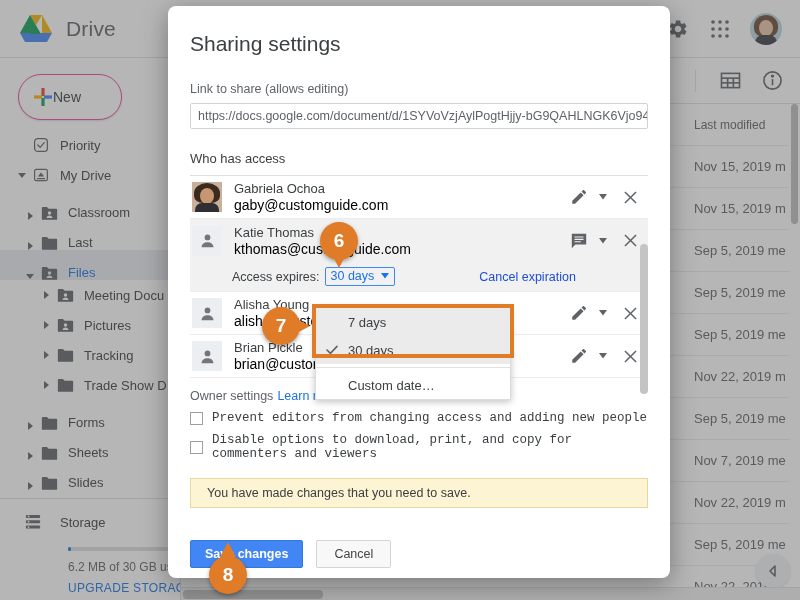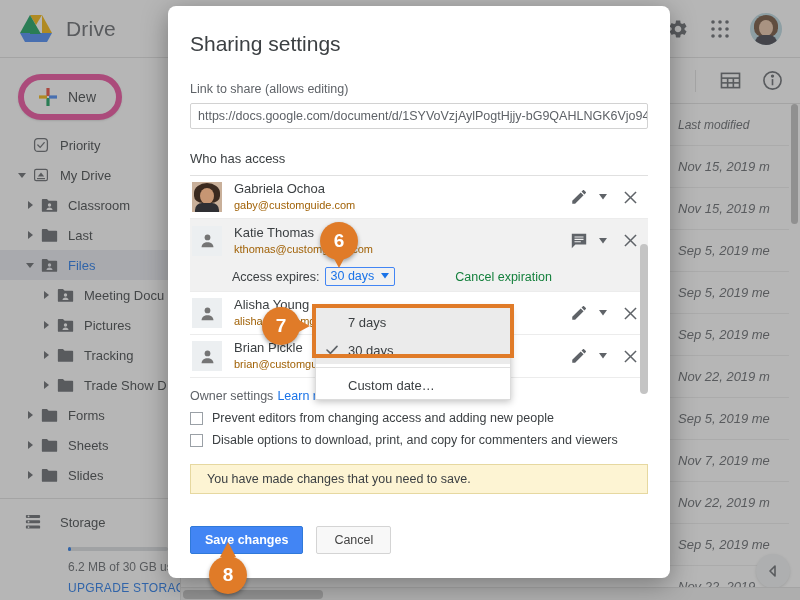--- a/index.html
+++ b/index.html
@@ -33,60 +33,60 @@
   .avatar-photo .hair { position: absolute; left: 4px; top: 2px; width: 24px; height: 22px; border-radius: 50% 50% 40% 40%; background: #6b4a33; }
   .avatar-photo .face { position: absolute; left: 9px; top: 7px; width: 14px; height: 16px; border-radius: 50%; background: #e8c3a6; }
   .avatar-photo .body { position: absolute; left: 5px; bottom: 0; width: 22px; height: 10px; border-radius: 8px 8px 0 0; background: #3c3c46; }
 
   .drive-body { position: absolute; top: 58px; left: 0; right: 0; bottom: 0; display: flex; }
 
   
   .sidebar { width: 180px; background: #fff; position: relative; flex: none; }
   .new-btn {
     margin: 16px 0 10px 18px; width: 104px; height: 46px;
-    border: 6px solid #ec4899; border-radius: 24px; background: #fff;
-    display: flex; align-items: center; gap: 10px; padding-left: 14px;
+    border: 1px solid #ec4899; border-radius: 24px; background: #fff;
+    display: flex; align-items: center; padding-left: 14px;
     box-shadow: 0 1px 2px rgba(60,64,67,.18);
   }
   .plus-icon { width: 20px; height: 20px; position: relative; flex: none; }
   .new-label { font-size: 14px; color: #3c4043; }
 
   .nav-list { margin-top: 6px; }
   .nav-row {
     display: flex; align-items: center; height: 30px;
     font-size: 13px; color: #3c4043; white-space: nowrap; overflow: hidden;
   }
   .nav-row.sel { background: #e8eaf1; color: #1a73e8; }
   .nav-row.sel .nav-text { color: #1a73e8; font-weight: 400; }
   .arrow { width: 16px; flex: none; display: flex; align-items: center; justify-content: center; }
   .arrow svg { display: block; }
   .nav-icon { width: 22px; flex: none; display: flex; align-items: center; justify-content: center; }
   .nav-text { padding-left: 8px; }
 
   .nav-d0 { padding-left: 14px; }
-  .nav-d1 { padding-left: 22px; }
+  .nav-d1 { padding-left: 22px; align-items: flex-end; }
   .nav-d2 { padding-left: 38px; }
 
   .side-div { height: 1px; background: #e0e0e0; margin: 8px 0 0 0; }
   .storage-row { display: flex; align-items: center; height: 34px; padding-left: 22px; margin-top: 6px; }
   .storage-label { font-size: 13px; color: #3c4043; padding-left: 16px; }
   .storage-bar { margin: 8px 0 0 68px; width: 100px; height: 4px; background: #dadce0; border-radius: 2px; }
   .storage-bar i { display: block; width: 3px; height: 4px; background: #1a73e8; border-radius: 2px; }
   .storage-text { font-size: 12px; color: #5f6368; padding-left: 68px; margin-top: 9px; white-space: nowrap; }
   .upgrade { font-size: 12px; color: #1a73e8; padding-left: 68px; margin-top: 7px; letter-spacing: .3px; white-space: nowrap; }
 
   
   .main { flex: 1; position: relative; background: #fff; border-left: 1px solid #e0e0e0; }
   .main-toolbar { height: 46px; border-bottom: 1px solid #e0e0e0; display: flex; align-items: center; justify-content: flex-end; padding-right: 16px; gap: 18px; }
   .tb-sep { width: 1px; height: 22px; background: #e0e0e0; margin-right: 4px; }
   .file-table { width: 100%; }
   .file-row { height: 42px; border-bottom: 1px solid #ececec; display: flex; align-items: center; font-size: 13px; color: #5f6368; }
   .file-row.head { color: #5f6368; font-size: 12px; }
   .col-name { flex: 1; padding-left: 18px; }
-  .col-mod { width: 130px; padding-left: 8px; white-space: nowrap; font-style: italic; }
+  .col-mod { width: 130px; padding-left: 24px; white-space: nowrap; }
 
   .collapse-btn {
     position: absolute; right: 10px; bottom: 12px; width: 34px; height: 34px;
     border-radius: 50%; background: #f1f3f4; display: flex; align-items: center; justify-content: center;
     box-shadow: 0 1px 3px rgba(60,64,67,.2);
   }
   .main-scroll { position: absolute; right: 0; top: 46px; bottom: 14px; width: 11px; background: #fff; }
   .main-scroll i { display: block; width: 7px; margin: 0 auto; height: 120px; background: #bdbdbd; border-radius: 4px; }
   .hscroll { position: absolute; left: 0; right: 0; bottom: 0; height: 13px; background: #f1f1f1; border-top: 1px solid #e0e0e0; }
   .hscroll i { display: block; height: 9px; width: 140px; margin: 2px 0 0 2px; background: #bdbdbd; border-radius: 4px; }
@@ -122,58 +122,58 @@
   }
   .person.active { background: #f1f1f1; border-bottom: none; }
   .p-av { width: 30px; height: 30px; flex: none; margin-left: 2px; background: #eceff1; position: relative; overflow: hidden; }
   .p-av.photo { background: #c9b09a; }
   .p-av.photo .h { position: absolute; left: 2px; top: 1px; width: 26px; height: 20px; border-radius: 50% 50% 35% 35%; background: #3b2a1f; }
   .p-av.photo .f { position: absolute; left: 8px; top: 6px; width: 14px; height: 16px; border-radius: 50%; background: #c79673; }
   .p-av.photo .b { position: absolute; left: 3px; bottom: 0; width: 24px; height: 9px; background: #2f2f33; border-radius: 7px 7px 0 0; }
   .p-av .glyph { position: absolute; inset: 0; display: flex; align-items: center; justify-content: center; color: #757575; }
   .p-meta { flex: 1; padding-left: 12px; min-width: 0; }
   .p-name { font-size: 13px; color: #3c4043; line-height: 16px; }
-  .p-mail { font-size: 11px; color: #a16207; line-height: 16px; }
+  .p-mail { font-size: 14px; color: #000000; line-height: 16px; }
   .p-ctrl { display: flex; align-items: center; gap: 4px; padding-right: 2px; }
   .p-ico { width: 26px; height: 26px; display: flex; align-items: center; justify-content: center; color: #5f6368; }
   .p-caret { width: 14px; display: flex; align-items: center; justify-content: center; }
   .p-x { width: 32px; height: 28px; display: flex; align-items: center; justify-content: center; color: #5f6368; }
 
   .expires-row {
     display: flex; align-items: center; height: 30px;
     background: #f1f1f1; padding-left: 42px; font-size: 12.5px; color: #3c4043;
     border-bottom: 1px solid #ececec;
   }
   .exp-label { margin-right: 5px; }
   .exp-select {
     border: 1px solid #4285f4; border-radius: 2px; padding: 1px 5px 2px 5px;
     color: #1a73e8; font-size: 12.5px; display: flex; align-items: center; gap: 7px;
     background: #f1f1f1;
   }
-  .cancel-exp { color: #15803d; font-size: 12.5px; margin-left: 60px; }
+  .cancel-exp { color: #1d4ed8; font-size: 12.5px; margin-left: 84px; }
 
   
   .dd {
     position: absolute; left: 147px; top: 301px; width: 196px;
     background: #fff; border: 1px solid #dcdcdc; box-shadow: 0 2px 7px rgba(0,0,0,.24);
     z-index: 40;
   }
   .dd-item { height: 28px; display: flex; align-items: center; font-size: 13px; color: #3c4043; padding-left: 10px; }
   .dd-item.hl { background: #ebebeb; }
   .dd-check { width: 22px; display: flex; align-items: center; color: #5f6368; }
   .dd-sep { height: 1px; background: #e0e0e0; margin: 3px 0; }
   .dd-frame {
     position: absolute; left: 144px; top: 298px; width: 202px; height: 54px;
     border: 4px solid #e07b28; z-index: 41; pointer-events: none;
   }
 
   .owner-head { display: flex; align-items: baseline; gap: 4px; margin-top: 11px; }
   .owner-t { font-size: 12.5px; color: #5f6368; }
   .learn { font-size: 12.5px; color: #1a73e8; }
-  .cbrow { display: flex; align-items: center; gap: 9px; margin-top: 8px; }
+  .cbrow { display: flex; align-items: center; gap: 9px; margin-top: 8px; font-family: Liberation Mono, monospace; }
   .cbox { width: 13px; height: 13px; border: 1px solid #9aa0a6; background: #fff; flex: none; }
   .cbtext { font-size: 12.5px; color: #3c4043; }
 
   .notice {
     margin-top: 17px; height: 30px; background: #fdf4d3; border: 1px solid #e6d8a0;
     display: flex; align-items: center; padding-left: 16px;
     font-size: 12.5px; color: #3c4043;
   }
 
   .dlg-actions { display: flex; align-items: center; gap: 13px; margin-top: 32px; }

